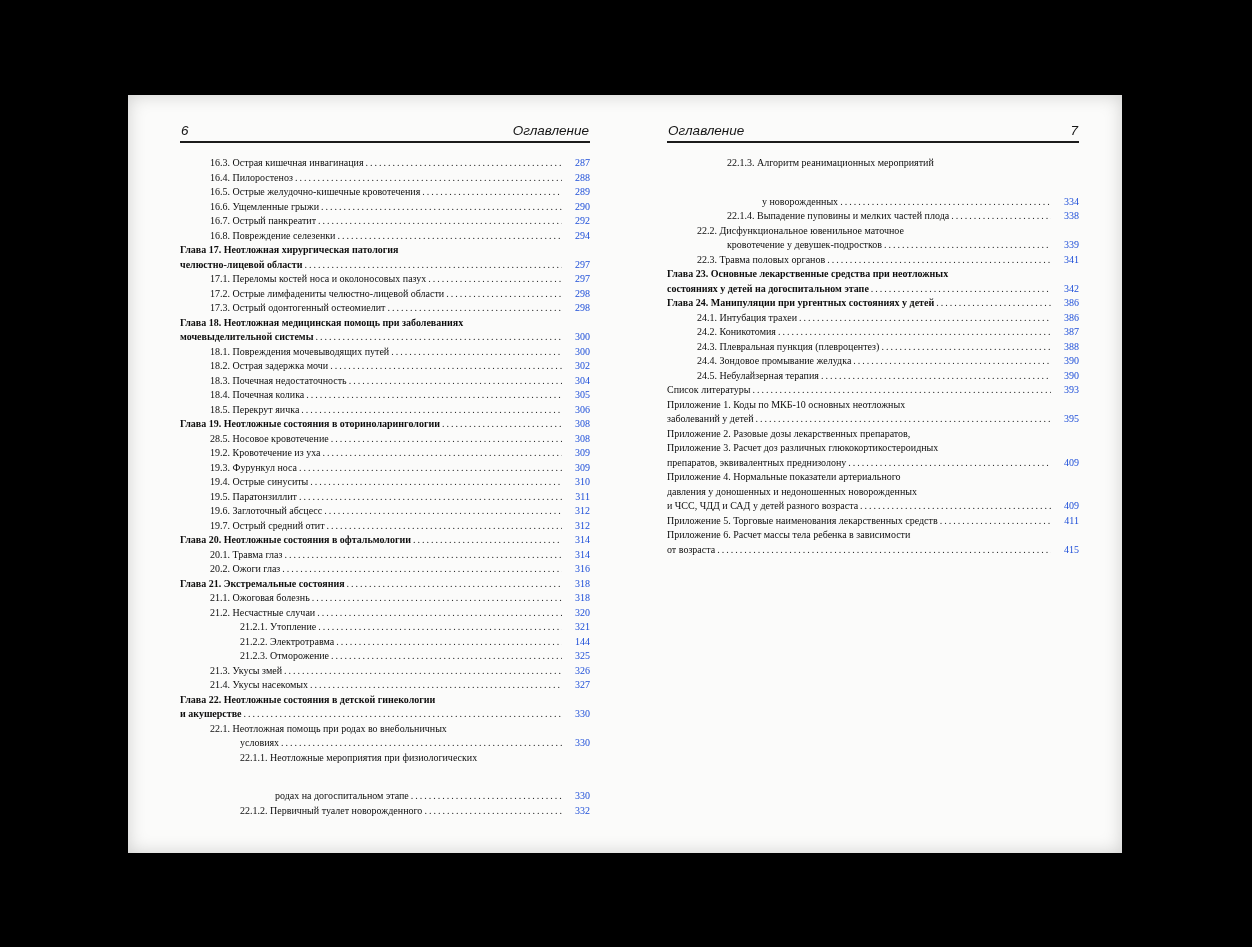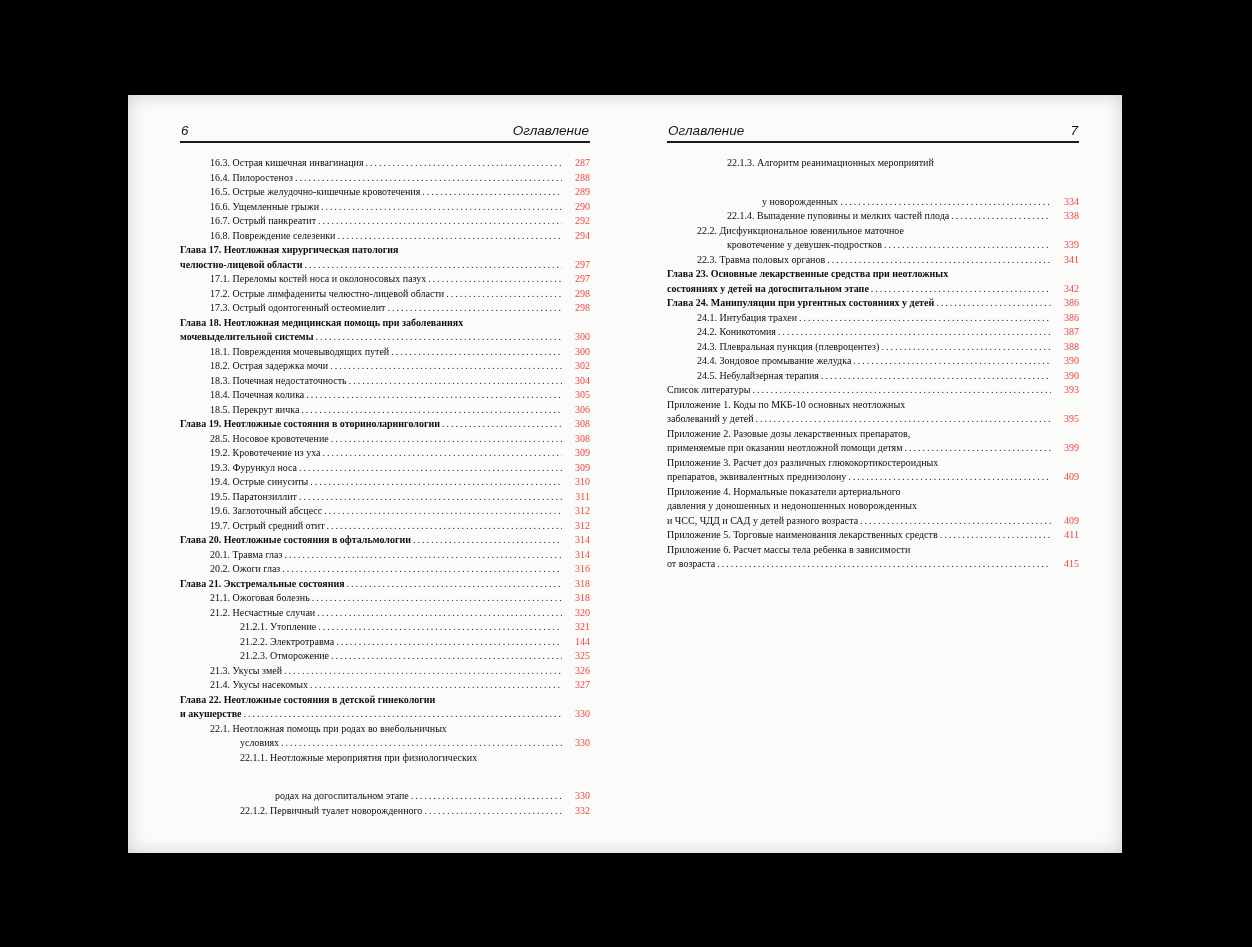--- a/index.html
+++ b/index.html
@@ -37,21 +37,21 @@
   .indent-3{padding-left:95px;margin-top:24px;}
   .toc-text{white-space:nowrap;}
   .dots{
     flex:1;min-width:8px;overflow:hidden;white-space:nowrap;
     margin:0 3px 0 2px;color:#1b1b1b;
   }
   .dots::after{
     content:"..........................................................................................................................................";
     letter-spacing:2px;
   }
-  .pnum{min-width:25px;text-align:right;white-space:nowrap;color:#ef4444;}
+  .pnum{min-width:25px;text-align:right;white-space:nowrap;color:#1d4ed8;}
 </style>
 </head>
 <body>
 
 <div class="paper">
 
   <div class="page left">
     <div class="page-inner">
       <div class="page-header">
         <span>6</span>
@@ -459,25 +459,20 @@
             <div class="toc-line indent-0">
               <span class="toc-text">заболеваний у детей</span>
               <span class="dots"></span>
               <span class="pnum">395</span>
             </div>
           </div>
           <div class="toc-entry gap">
             <div class="toc-line indent-0">
               <span class="toc-text">Приложение 2. Разовые дозы лекарственных препаратов,</span>
             </div>
-            <div class="toc-line indent-0">
-              <span class="toc-text">применяемые при оказании неотложной помощи детям</span>
-              <span class="dots"></span>
-              <span class="pnum">399</span>
-            </div>
           </div>
           <div class="toc-entry gap">
             <div class="toc-line indent-0">
               <span class="toc-text">Приложение 3. Расчет доз различных глюкокортикостероидных</span>
             </div>
             <div class="toc-line indent-0">
               <span class="toc-text">препаратов, эквивалентных преднизолону</span>
               <span class="dots"></span>
               <span class="pnum">409</span>
             </div>

